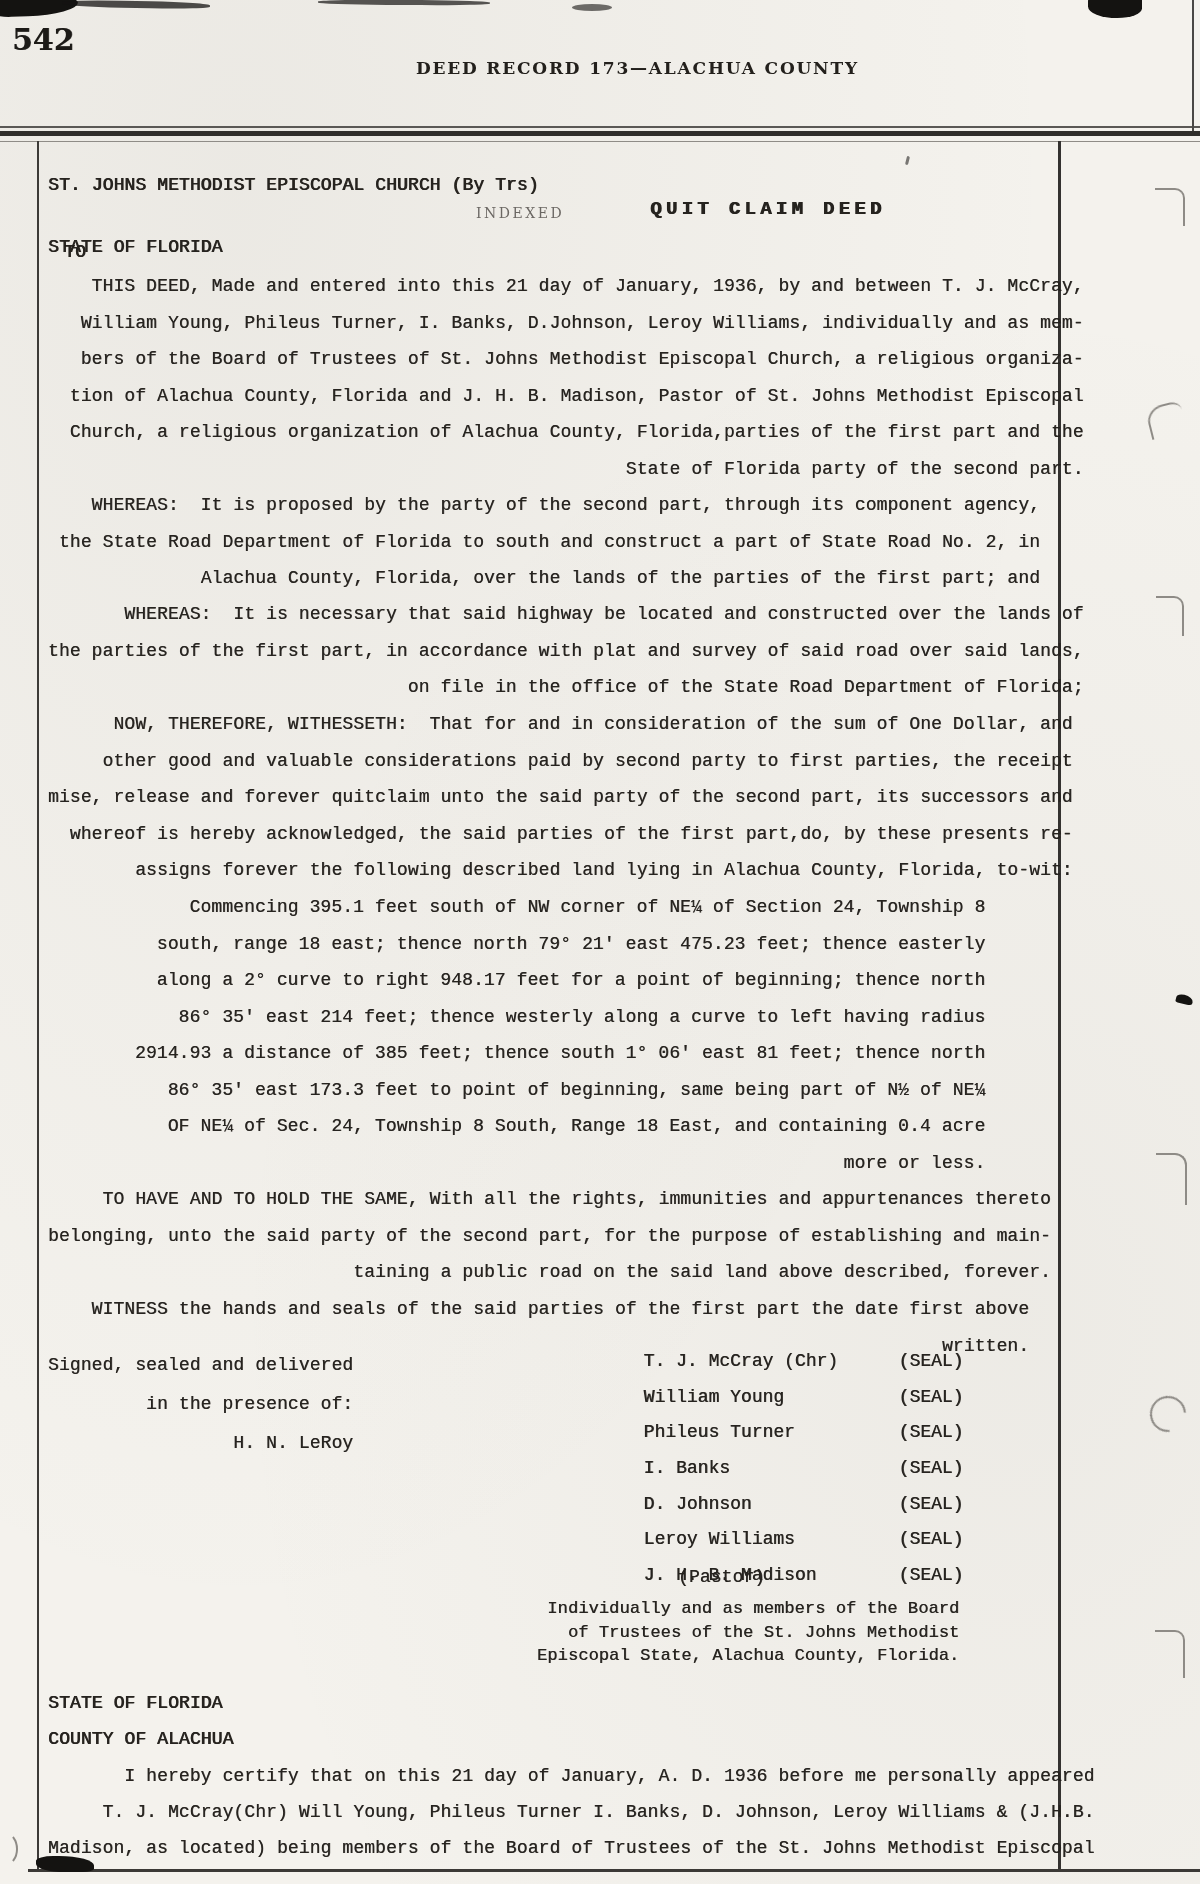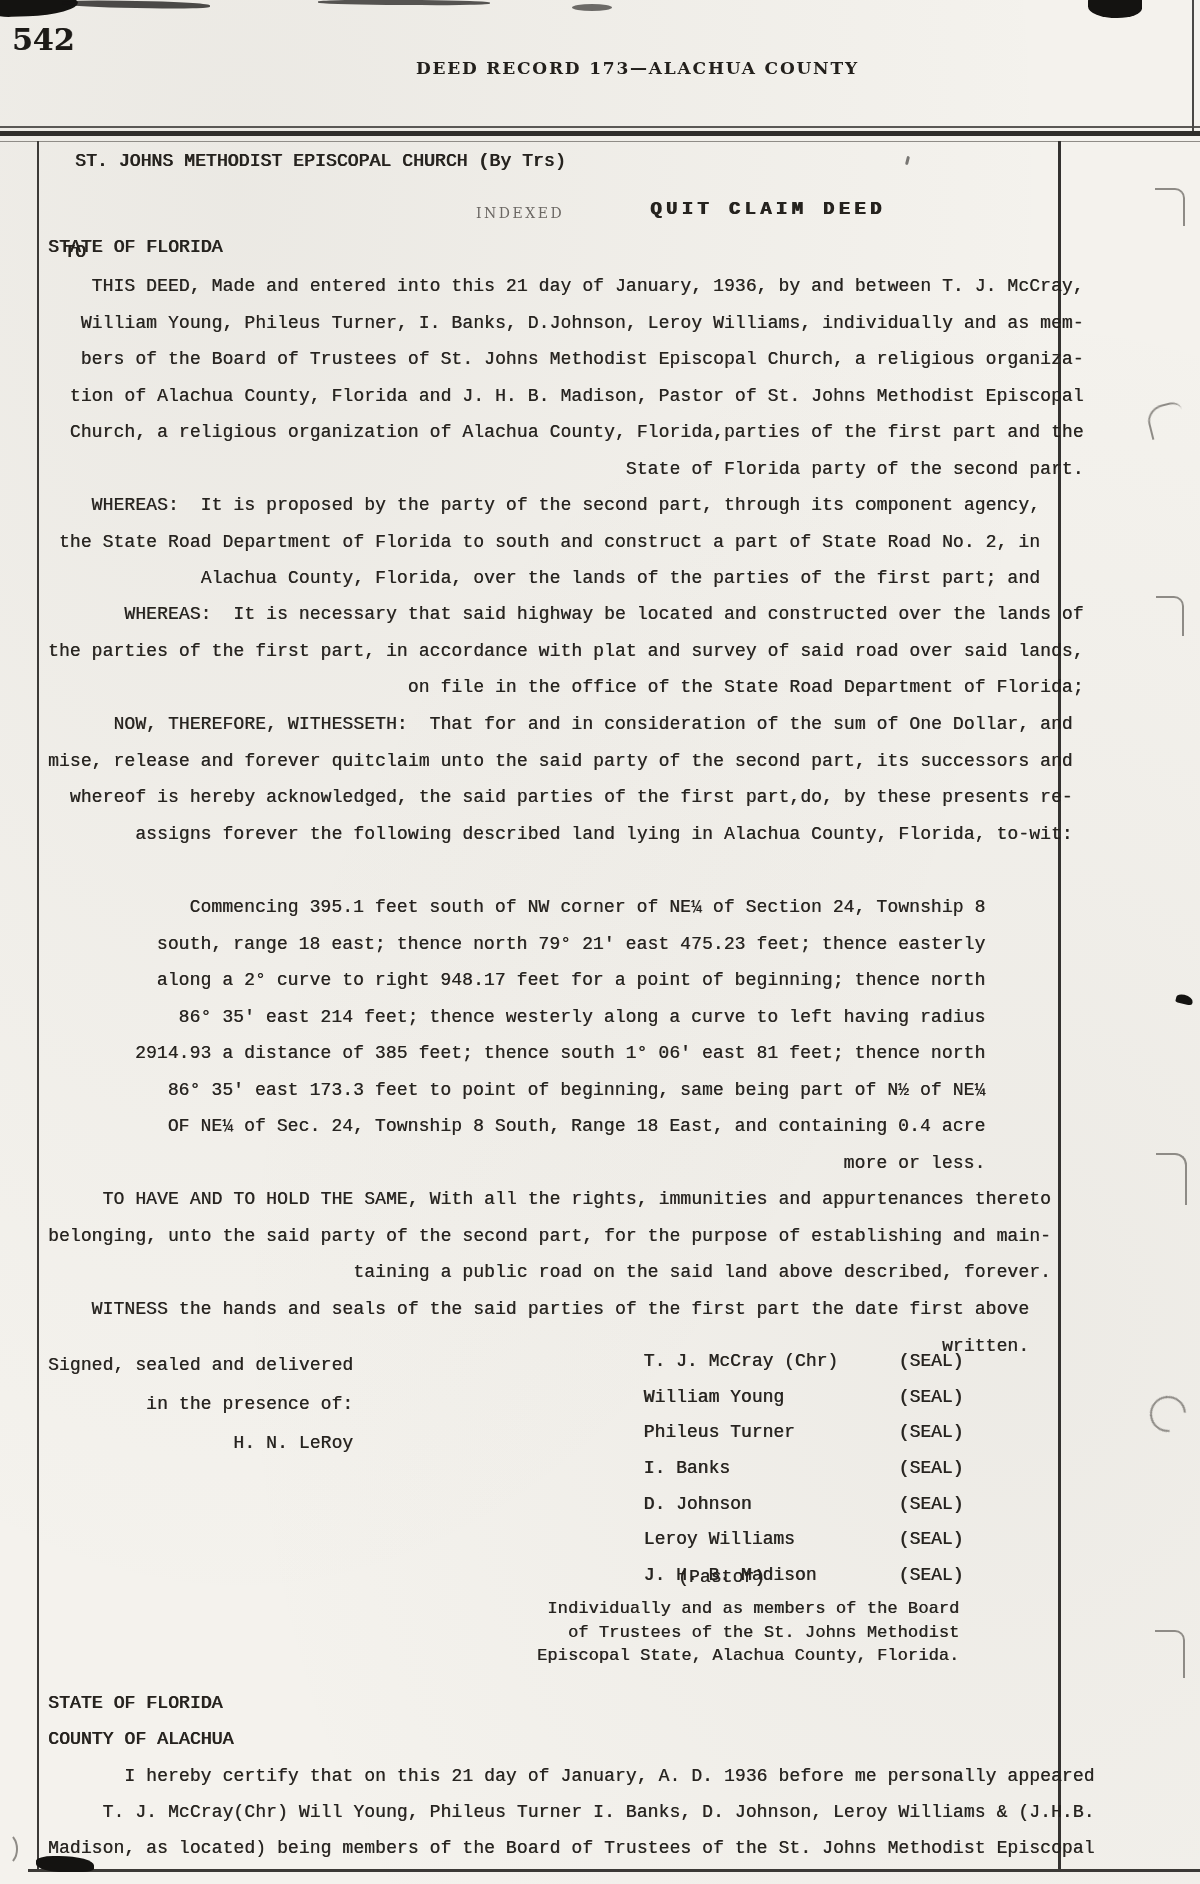--- a/index.html
+++ b/index.html
@@ -84,21 +84,21 @@
 <div class="artifact curl" style="left:1156px;top:596px;width:26px;height:38px;border-left:none;border-bottom:none;border-radius:0 10px 0 0;"></div>
 <div class="artifact blob" style="left:1176px;top:995px;width:17px;height:9px;border-radius:60% 80% 40% 20%;transform:rotate(14deg);"></div>
 <div class="artifact curl" style="left:1156px;top:1153px;width:29px;height:50px;border-left:none;border-bottom:none;border-radius:0 12px 0 0;"></div>
 <div class="artifact curl" style="left:1150px;top:1396px;width:32px;height:32px;border-radius:50%;border-right-color:transparent;transform:rotate(40deg);"></div>
 <div class="artifact curl" style="left:1155px;top:1630px;width:28px;height:46px;border-left:none;border-bottom:none;border-radius:0 10px 0 0;"></div>
 <div class="artifact blob" style="left:906px;top:156px;width:3px;height:9px;opacity:.55;transform:rotate(14deg);border-radius:2px;"></div>
 
 <div class="pagenum">542</div>
 <div class="header">DEED RECORD 173—ALACHUA COUNTY</div>
 
-<div class="line-single heavy" style="left:48px;top:150px;margin-left:27px;">ST. JOHNS METHODIST EPISCOPAL CHURCH (By Trs)</div>
+<div class="line-single heavy" style="left:48px;top:174px;">ST. JOHNS METHODIST EPISCOPAL CHURCH (By Trs)</div>
 <div class="line-single heavy" style="left:64px;top:199px;margin-top:42px;">TO</div>
 <div class="indexed">INDEXED</div>
 <div class="instrument">QUIT CLAIM DEED</div>
 <div class="line-single heavy" style="left:48px;top:236px;">STATE OF FLORIDA</div>
 
 <div class="tblock" style="left:48px;top:268px;">
     <div class="tline">    THIS DEED, Made and entered into this 21 day of January, 1936, by and between T. J. McCray,</div>
     <div class="tline">William Young, Phileus Turner, I. Banks, D.Johnson, Leroy Williams, individually and as mem-</div>
     <div class="tline">bers of the Board of Trustees of St. Johns Methodist Episcopal Church, a religious organiza-</div>
     <div class="tline">tion of Alachua County, Florida and J. H. B. Madison, Pastor of St. Johns Methodist Episcopal</div>
@@ -110,20 +110,21 @@
     <div class="tline">the State Road Department of Florida to south and construct a part of State Road No. 2, in</div>
     <div class="tline">Alachua County, Florida, over the lands of the parties of the first part; and</div>
   </div>
 <div class="tblock" style="left:48px;top:596px;">
     <div class="tline">    WHEREAS:  It is necessary that said highway be located and constructed over the lands of</div>
     <div class="tline">the parties of the first part, in accordance with plat and survey of said road over said lands,</div>
     <div class="tline">on file in the office of the State Road Department of Florida;</div>
   </div>
 <div class="tblock" style="left:48px;top:706px;">
     <div class="tline">    NOW, THEREFORE, WITHESSETH:  That for and in consideration of the sum of One Dollar, and</div>
+    <div class="tline">other good and valuable considerations paid by second party to first parties, the receipt</div>
     <div class="tline">mise, release and forever quitclaim unto the said party of the second part, its successors and</div>
     <div class="tline">whereof is hereby acknowledged, the said parties of the first part,do, by these presents re-</div>
     <div class="tline">assigns forever the following described land lying in Alachua County, Florida, to-wit:</div>
   </div>
 <div class="tblock" style="left:135px;top:889px;">
     <div class="tline">Commencing 395.1 feet south of NW corner of NE¼ of Section 24, Township 8</div>
     <div class="tline">south, range 18 east; thence north 79° 21' east 475.23 feet; thence easterly</div>
     <div class="tline">along a 2° curve to right 948.17 feet for a point of beginning; thence north</div>
     <div class="tline">86° 35' east 214 feet; thence westerly along a curve to left having radius</div>
     <div class="tline">2914.93 a distance of 385 feet; thence south 1° 06' east 81 feet; thence north</div>

